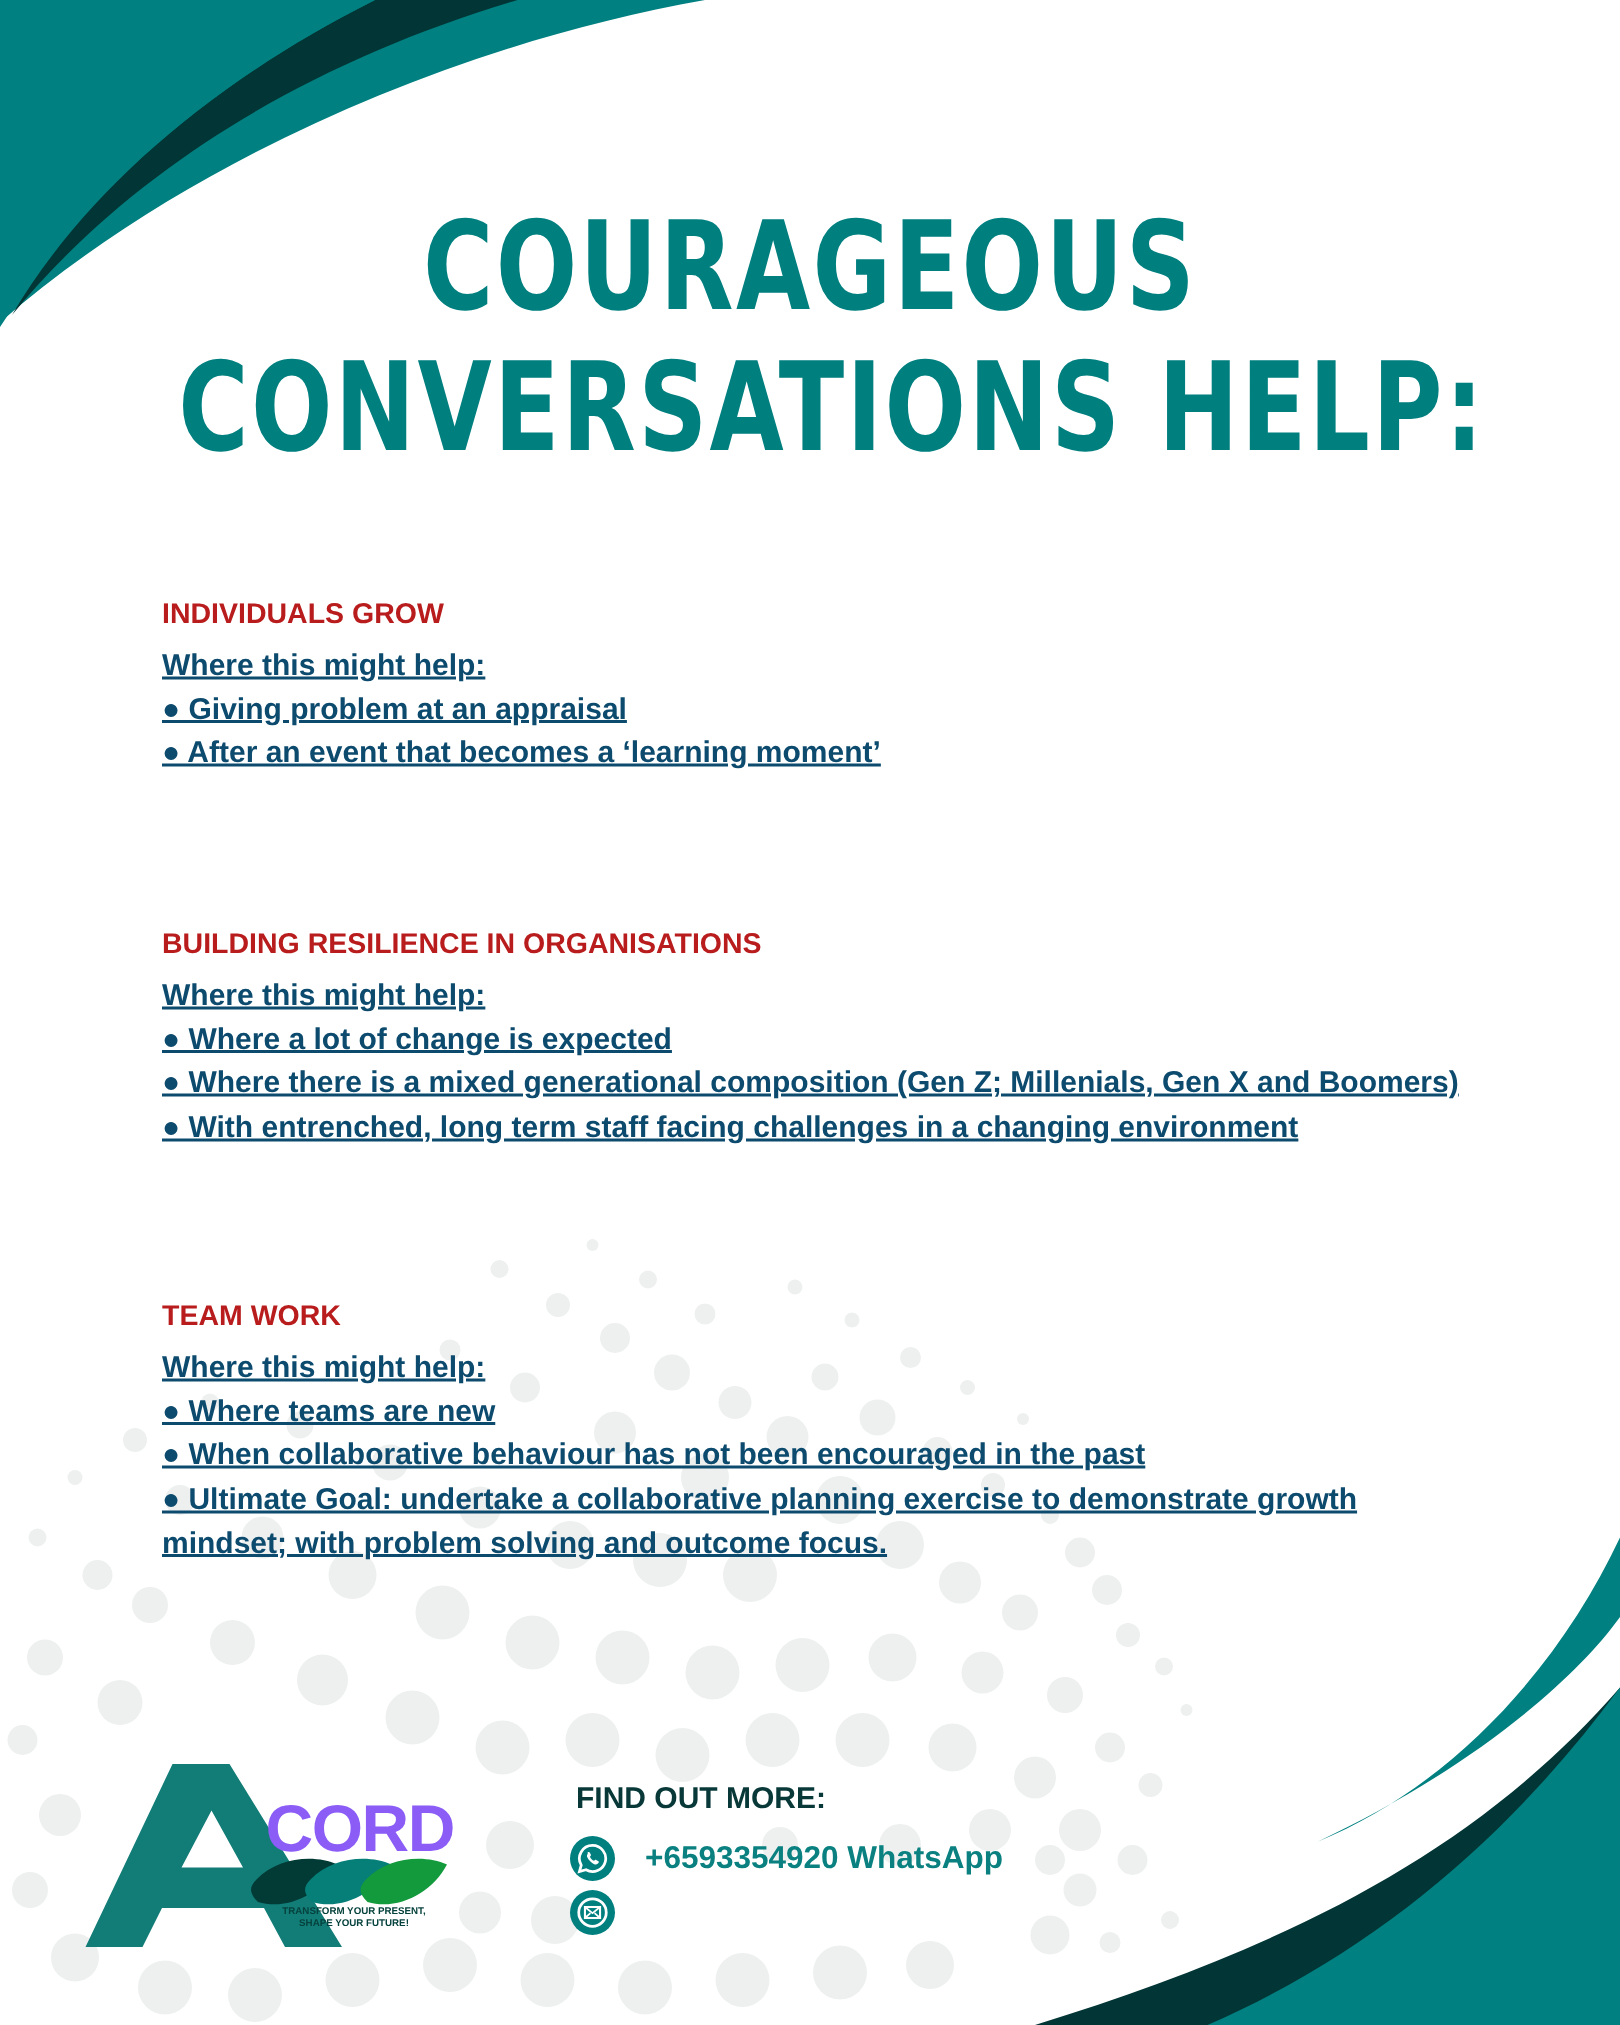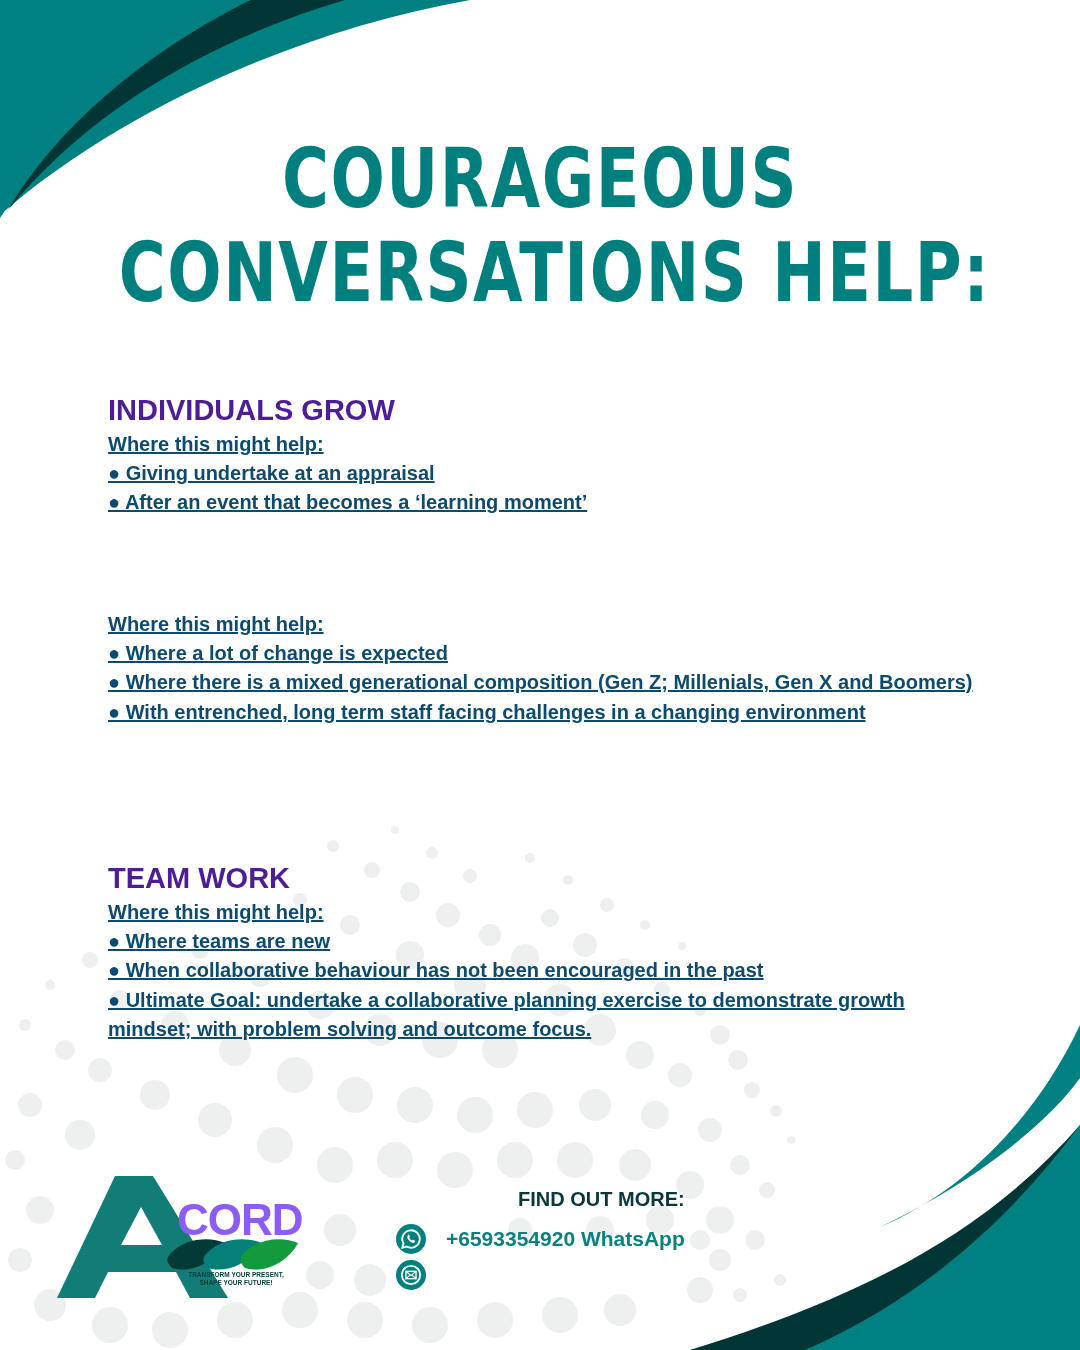--- a/index.html
+++ b/index.html
@@ -2,29 +2,29 @@
 <html><head>
   <meta charset="utf-8">
   <style>
     html, body { margin: 0; padding: 0; }
     body { width: 1080px; height: 1350px; position: relative; overflow: hidden; background: #ffffff; font-family: "Liberation Sans", sans-serif; }
     .bg-svg { position: absolute; left: 0; top: 0; width: 1080px; height: 1350px; z-index: 0; }
     .title { position: absolute; left: 0; top: 132px; width: 1080px; text-align: center; z-index: 2; color: #007f7f; font-family: "DejaVu Sans", sans-serif; font-weight: bold; font-size: 82px; line-height: 94px; letter-spacing: 2px; transform: scaleX(0.78); transform-origin: center; }
     .title div { white-space: nowrap; }
     .sections { position: absolute; left: 108px; top: 390px; width: 880px; z-index: 2; }
     .section { margin-bottom: 0; }
-    .section-title { color: #4c1d95; font-weight: bold; font-size: 29px; line-height: 40px; }
+    .section-title { color: #b91c1c; font-weight: bold; font-size: 19px; line-height: 40px; }
     .section-body { color: #0c4a6e; font-weight: bold; font-size: 20px; line-height: 29.2px; text-decoration: underline; }
     .sec1 { position: absolute; top: 0; }
     .sec2 { position: absolute; top: 220px; }
     .sec3 { position: absolute; top: 468px; }
     .logo { position: absolute; left: 56px; top: 1170px; width: 250px; height: 130px; z-index: 2; }
     .logo-cord { position: absolute; left: 121px; top: 25px; font-size: 44px; font-weight: bold; color: #8b5cf6; letter-spacing: -1px; }
     .logo-tag { position: absolute; left: 105px; top: 101px; width: 150px; text-align: center; font-size: 6.5px; font-weight: bold; color: #06423d; line-height: 8px; }
-    .contact { position: absolute; left: 396px; top: 1188px; z-index: 2; text-align: right; }
+    .contact { position: absolute; left: 380px; top: 1188px; z-index: 2; }
     .contact-title { font-size: 20px; font-weight: bold; color: #083838; margin-left: 4px; margin-bottom: 10px; }
     .contact-row { display: flex; align-items: center; height: 36px; }
     .contact-icon { width: 30px; height: 30px; border-radius: 50%; background: #007f7f; display: flex; align-items: center; justify-content: center; margin-right: 8px; }
     .contact-text { font-size: 21px; font-weight: bold; color: #0a8080; margin-left: 12px; }
   </style>
 </head>
 <body>
 
 <svg class="bg-svg" viewBox="0 0 1080 1350" xmlns="http://www.w3.org/2000/svg">
 
@@ -145,25 +145,26 @@
 <div class="title">
   <div>COURAGEOUS</div>
   <div>CONVERSATIONS HELP:</div>
 </div>
 
 <div class="sections">
   <div class="section sec1">
     <div class="section-title">INDIVIDUALS GROW</div>
     <div class="section-body">
       <div>Where this might help:</div>
-      <div>● Giving undertake at an appraisal</div>
+      <div>● Giving problem at an appraisal</div>
       <div>● After an event that becomes a ‘learning moment’</div>
     </div>
   </div>
   <div class="section sec2">
+    <div class="section-title">BUILDING RESILIENCE IN ORGANISATIONS</div>
     <div class="section-body">
       <div>Where this might help:</div>
       <div>● Where a lot of change is expected</div>
       <div>● Where there is a mixed generational composition (Gen Z; Millenials, Gen X and Boomers)</div>
       <div>● With entrenched, long term staff facing challenges in a changing environment</div>
     </div>
   </div>
   <div class="section sec3">
     <div class="section-title">TEAM WORK</div>
     <div class="section-body">

